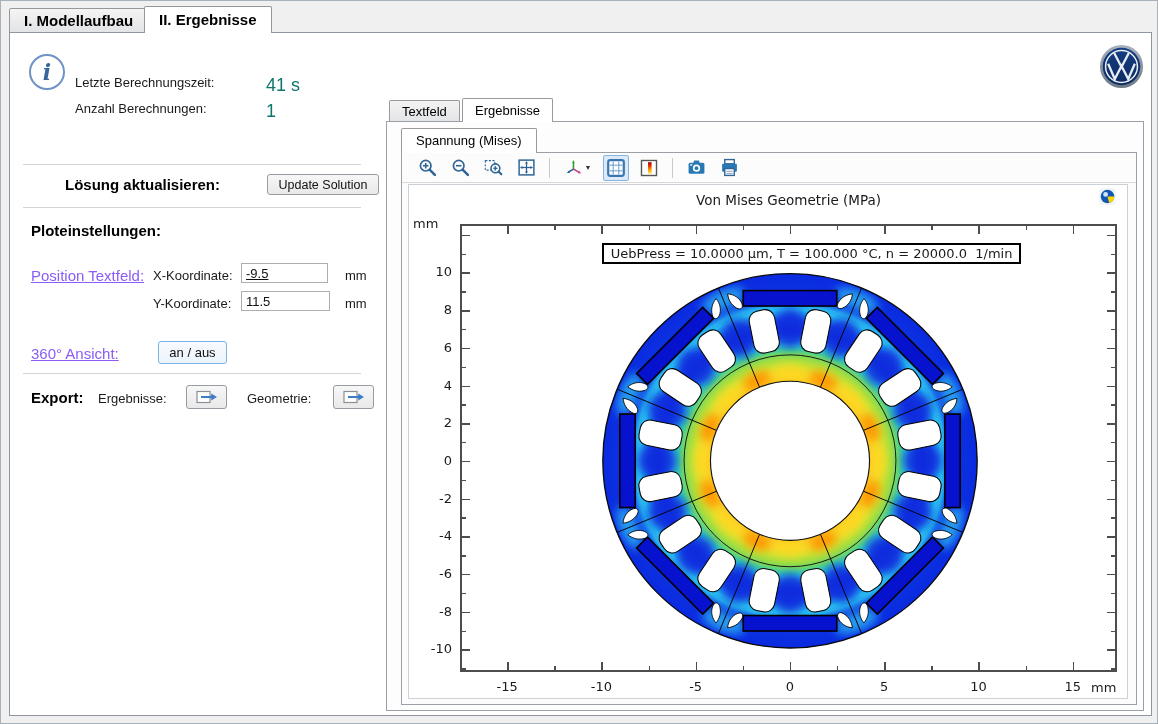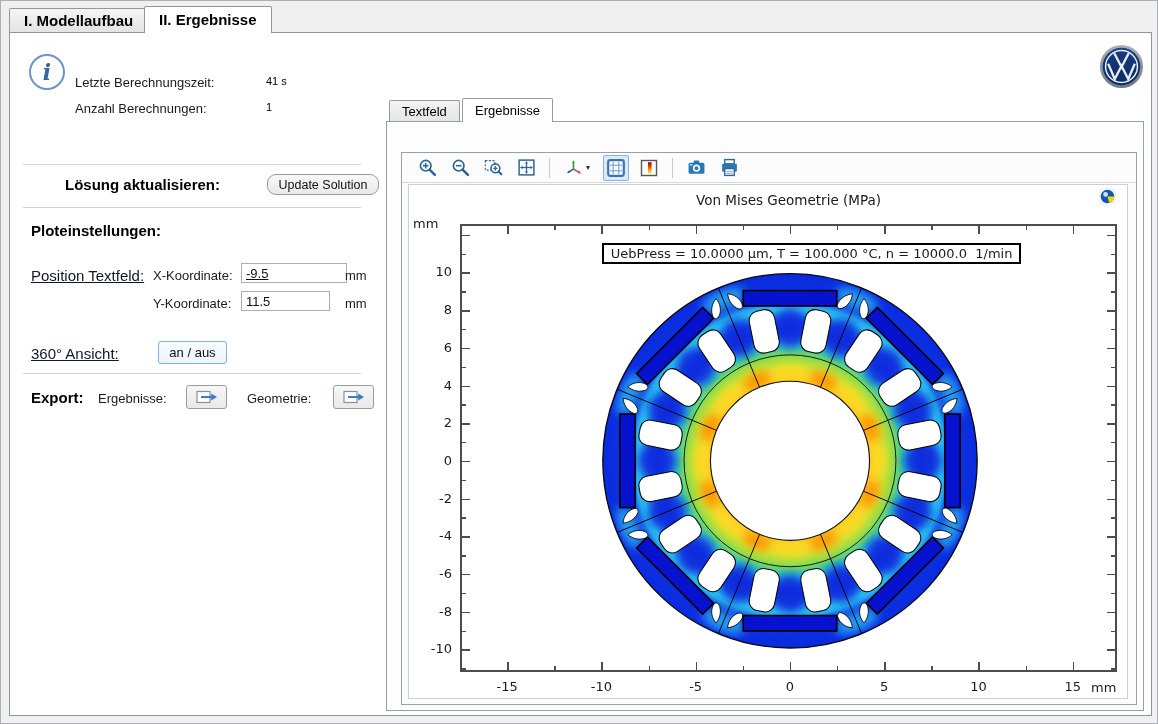--- a/index.html
+++ b/index.html
@@ -9,23 +9,23 @@
   .main-tab{position:absolute;top:5px;height:26px;line-height:26px;padding:0 14px;
             font-size:15px;font-weight:bold;color:#000;border:1px solid #979797;
             border-bottom:none;border-radius:2px 2px 0 0;cursor:default;z-index:3;}
   .main-tab.inactive{background:linear-gradient(#f4f4f4,#e2e3e5);top:7px;height:24px;line-height:24px;z-index:1;}
   .main-tab.active{background:#fff;}
   .page{position:absolute;left:8px;top:31px;width:1143px;height:684px;background:#fff;
         border:1px solid #8f969e;box-sizing:border-box;z-index:2;}
   
   .abs{position:absolute;z-index:4;}
   .lbl{font-size:13px;color:#1a1a1a;}
-  .val{font-size:11px;color:#000000;}
+  .val{font-size:18px;color:#0f766e;}
   .h15{font-size:15px;font-weight:bold;color:#000;}
-  .ul15{font-size:15px;color:#0f172a;text-decoration:underline;}
+  .ul15{font-size:15px;color:#8b5cf6;text-decoration:underline;}
   .sep{height:1px;background:#d4d4d4;}
   .btn{display:inline-flex;align-items:center;justify-content:center;
        font-family:"Liberation Sans",sans-serif;font-size:12.5px;color:#111;
        background:linear-gradient(#f7f7f7,#e9e9ea);border:1px solid #989ca2;
        border-radius:3px;box-sizing:border-box;cursor:default;}
   .btn.blue{border:1px solid #7cb2e8;background:linear-gradient(#f8fbff,#ecf4fc);}
   .inp{position:absolute;box-sizing:border-box;border:1px solid #abadb3;background:#fff;
        font-family:"Liberation Sans",sans-serif;font-size:13px;color:#111;padding:0 4px;z-index:4;}
   .info-circle{position:absolute;width:32px;height:32px;border:2px solid #6e93c4;border-radius:50%;
        background:#fff;color:#39649c;font-family:"DejaVu Serif",serif;font-style:italic;font-weight:bold;
@@ -75,30 +75,30 @@
   <div class="info-circle" style="left:28px;top:53px;">
     <span>i</span>
   </div>
   <div class="abs lbl" style="left:74px;top:74px;">Letzte Berechnungszeit:</div>
   <div class="abs val" style="left:265px;top:74px;">41 s</div>
   <div class="abs lbl" style="left:74px;top:100px;">Anzahl Berechnungen:</div>
   <div class="abs val" style="left:265px;top:100px;">1</div>
 
   <div class="abs sep" style="left:22px;top:163px;width:338px;"></div>
   <div class="abs h15" style="left:30px;top:175px;margin-left:34px;">Lösung aktualisieren:</div>
-  <button class="btn abs" style="left:266px;top:173px;width:112px;height:21px;border-radius:9px;">
+  <button class="btn abs" style="left:266px;top:173px;width:112px;height:21px;">
     <span>Update Solution</span>
   </button>
 
   <div class="abs sep" style="left:22px;top:206px;width:338px;"></div>
   <div class="abs h15" style="left:30px;top:221px;">Ploteinstellungen:</div>
 
   <div class="abs ul15" style="left:30px;top:266px;">Position Textfeld:</div>
   <div class="abs lbl" style="left:152px;top:267px;">X-Koordinate:</div>
-  <input class="inp" style="left: 240px; top: 262px; width: 106px; height: 20px; text-decoration: underline;" value="-9.5">
+  <input class="inp" style="left: 240px; top: 262px; width: 87px; height: 20px; text-decoration: underline;" value="-9.5">
   <div class="abs lbl" style="left:344px;top:267px;">mm</div>
   <div class="abs lbl" style="left:152px;top:295px;">Y-Koordinate:</div>
   <input class="inp" style="left: 240px; top: 290px; width: 89px; height: 20px;" value="11.5">
   <div class="abs lbl" style="left:344px;top:295px;">mm</div>
 
   <div class="abs ul15" style="left:30px;top:344px;">360° Ansicht:</div>
   <button class="btn blue abs" style="left:157px;top:340px;width:69px;height:23px;font-size:13px;">
     <span>an / aus</span>
   </button>
 
@@ -144,20 +144,23 @@
   </div>
 
   <div class="view-tab inactive" style="left:388px;">
     <span>Textfeld</span>
   </div>
   <div class="view-tab active" style="left:461px;">
     <span>Ergebnisse</span>
   </div>
   <div class="panel" style="left:385px;top:120px;width:758px;height:590px;"></div>
 
+  <div class="plot-tab" style="left:400px;">
+    <span>Spannung (Mises)</span>
+  </div>
   <div class="panel" style="left:400px;top:151px;width:736px;height:553px;background:#fcfcfd;"></div>
 
   <div class="toolbar" style="left:401px;top:152px;width:734px;height:30px;">
     <div class="tool-btn">
       <svg width="19" height="19" viewBox="0 0 18 18">
         <circle cx="7.3" cy="7.3" r="5" fill="none" stroke="#2e6496" stroke-width="1.6"></circle>
         <line x1="4.7" y1="7.3" x2="9.9" y2="7.3" stroke="#2e6496" stroke-width="1.5"></line>
         <line x1="7.3" y1="4.7" x2="7.3" y2="9.9" stroke="#2e6496" stroke-width="1.5"></line>
         <line x1="11.2" y1="11.2" x2="16" y2="16" stroke="#2e6496" stroke-width="2.4" stroke-linecap="round"></line>
       </svg>
@@ -379,21 +382,21 @@
             <use href="#mag" transform="rotate(180)"></use>
             <use href="#mag" transform="rotate(225)"></use>
             <use href="#mag" transform="rotate(270)"></use>
             <use href="#mag" transform="rotate(315)"></use>
           </g>
         <circle r="4.22" fill="#fff" stroke="#111" stroke-width="0.06"></circle>
       </g>
     </svg>
 
     <div class="plot-box" id="plot-box" style="left:51px;top:39px;width:657px;height:448px;"></div>
-    <div class="anno" id="plot-annotation" style="left: 192.818px; top: 58.1666px;">UebPress = 10.0000 µm, T = 100.000 °C, n = 10000.0  1/min</div>
+    <div class="anno" id="plot-annotation" style="left: 192.818px; top: 58.1666px;">UebPress = 10.0000 µm, T = 100.000 °C, n = 20000.0  1/min</div>
   <div class="tick" style="left: 98.1306px; top: 477px; width: 1.4px; height: 8px;"></div>
       <div class="tick" style="left: 98.1306px; top: 41px; width: 1.4px; height: 8px;"></div>
       <div class="xlab" style="left: 98.1306px; top: 494px;">-15</div>
       <div class="tick" style="left: 145.261px; top: 481px; width: 1.4px; height: 4px;"></div>
       <div class="tick" style="left: 145.261px; top: 41px; width: 1.4px; height: 4px;"></div>
       <div class="tick" style="left: 192.392px; top: 477px; width: 1.4px; height: 8px;"></div>
       <div class="tick" style="left: 192.392px; top: 41px; width: 1.4px; height: 8px;"></div>
       <div class="xlab" style="left: 192.392px; top: 494px;">-10</div>
       <div class="tick" style="left: 239.522px; top: 481px; width: 1.4px; height: 4px;"></div>
       <div class="tick" style="left: 239.522px; top: 41px; width: 1.4px; height: 4px;"></div>

